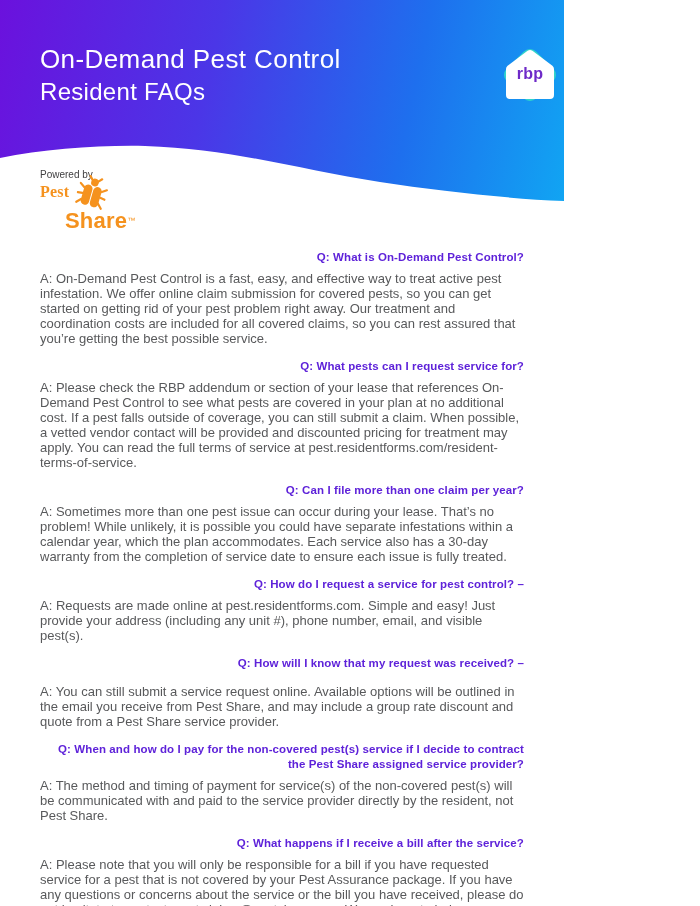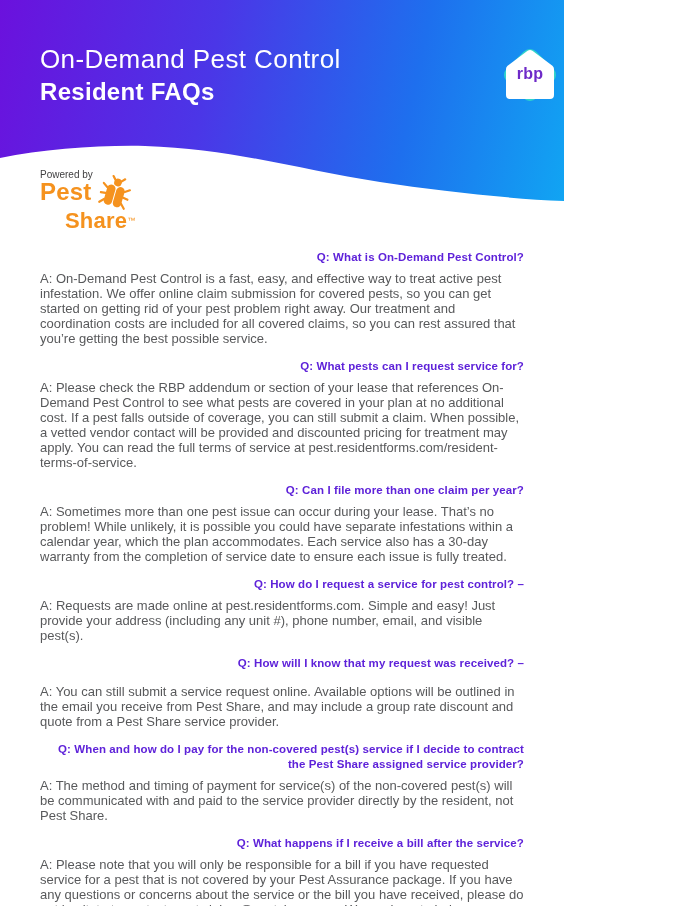--- a/index.html
+++ b/index.html
@@ -12,21 +12,21 @@
   }
   
   .hero{position:relative;width:700px;height:238px;}
   .hero-bg{
     position:absolute;top:0;left:0;width:700px;height:220px;
     background:linear-gradient(102deg,#6b11dd 0%,#4b36e7 30%,#1e6fee 58%,#0db4f4 88%,#18c0f2 100%);
   }
   .wave{position:absolute;top:140px;left:0;width:700px;height:80px;display:block;}
   .hero-text{position:absolute;top:42px;left:40px;color:#ffffff;}
   .hero-title{font-size:26px;font-weight:400;letter-spacing:.4px;line-height:34px;}
-  .hero-subtitle{font-size:24px;font-weight:700;letter-spacing:.3px;line-height:32px;}
+  .hero-subtitle{font-size:24px;font-weight:400;letter-spacing:.3px;line-height:32px;}
   
   .brand{position:absolute;top:48px;left:503px;display:flex;align-items:center;}
   .rbp-badge{position:relative;width:54px;height:54px;flex:0 0 auto;}
   .rbp-diamond{
     position:absolute;top:6px;left:6px;width:42px;height:42px;
     background:#31d2cc;border-radius:9px;transform:rotate(45deg);
   }
   .rbp-house{position:absolute;top:0;left:0;}
   .rbp-label{
     position:absolute;top:17px;left:0;width:54px;text-align:center;
@@ -34,21 +34,21 @@
   }
   .byline{display:flex;align-items:flex-start;margin-left:26px;color:#ffffff;}
   .byline .by{font-size:9px;font-weight:400;margin-top:3px;margin-right:2px;}
   .byline .names{display:flex;flex-direction:row;align-items:flex-end;line-height:14px;}
   .byline .nm{font-size:16px;font-weight:700;letter-spacing:.2px;}
   
   .powered{position:absolute;top:169px;left:40px;}
   .powered-label{font-size:10px;color:#414042;margin-bottom:1px;}
   .ps-logo{position:relative;color:#f5921e;font-weight:700;}
   .ps-line1{display:flex;align-items:flex-start;}
-  .ps-word{font-size:24px;line-height:22px;letter-spacing:.2px;}
+  .ps-word{font-size:16px;line-height:22px;letter-spacing:.2px;font-family:Liberation Serif, serif;}
   .bug{margin-left:8px;margin-top:-5px;transform:rotate(16deg);}
   .ps-line2{margin-left:25px;margin-top:0;font-size:22px;line-height:22px;letter-spacing:.2px;}
   .tm{font-size:8px;font-weight:400;vertical-align:top;}
   
   .faq-list{padding:12px 40px 0 40px;}
   .faq-item{margin-bottom:13px;}
   .q{
     color:#5e22d9;font-size:11.5px;font-weight:700;
     line-height:15px;margin:0 0 6px 0;letter-spacing:.1px;text-align:right;
   }

